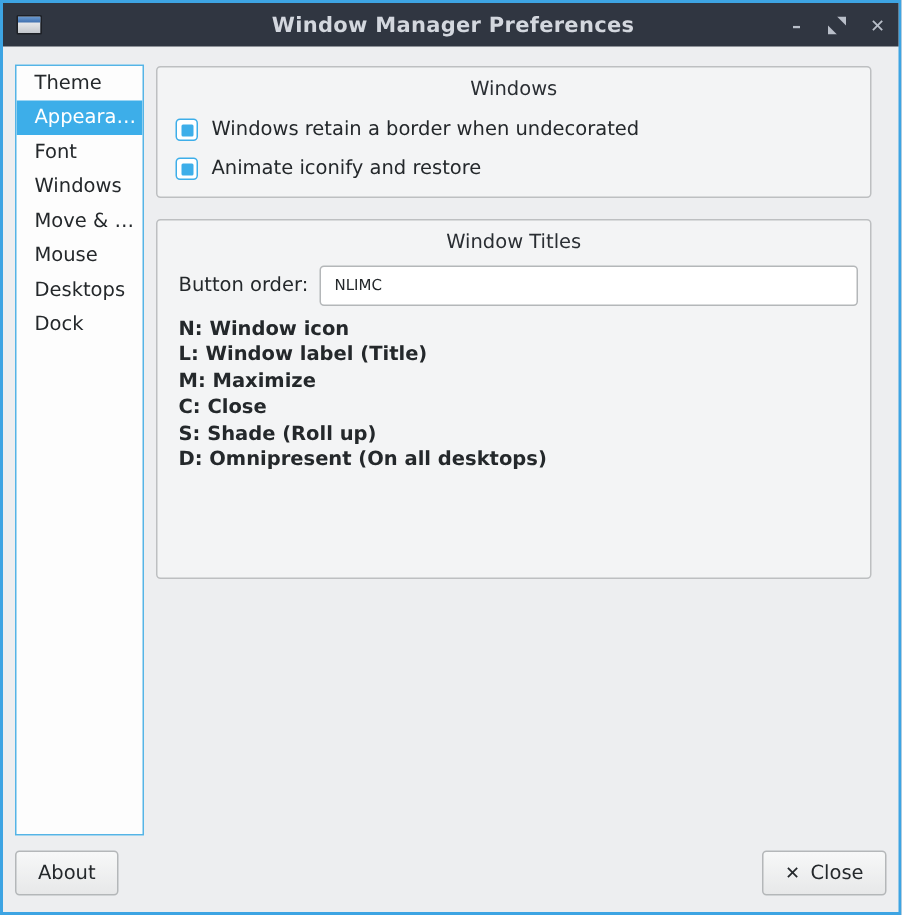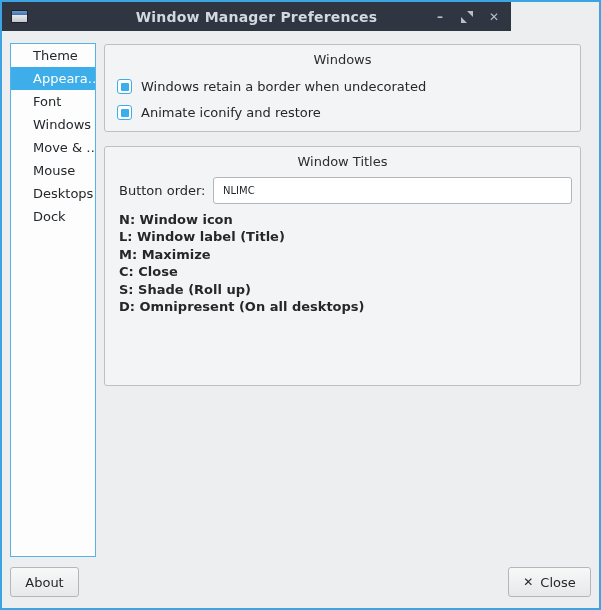--- a/index.html
+++ b/index.html
@@ -5,21 +5,21 @@
   html,body{margin:0;padding:0;background:#c9ccd1;}
   *{box-sizing:border-box;}
   .window{
     position:relative;width:601px;height:610px;
     border:2px solid #3da4e3;background:#edeef0;
     font-family:"DejaVu Sans","Liberation Sans",sans-serif;
     font-size:13px;color:#24282b;overflow:hidden;
   }
   
   .titlebar{
-    position:absolute;left:0;top:0;width:509px;height:29px;
+    position:absolute;left:0;top:0;width:600px;height:29px;
     background:#303641;display:flex;align-items:center;
   }
   .app-icon{
     position:absolute;left:9px;top:8px;width:17px;height:13px;
     border:1px solid #1d2026;border-radius:1px;
     background:linear-gradient(#fafbfc, #c3c7cd);overflow:hidden;
   }
   .app-icon::before{
     content:'';position:absolute;left:0;top:0;right:0;height:4px;
     background:linear-gradient(#6b9bd2,#3f6fae);
@@ -35,21 +35,21 @@
     width:18px;height:18px;display:flex;align-items:center;justify-content:center;
     color:#b9bfc9;font-size:12px;font-weight:bold;cursor:default;
   }
   .max-svg{display:block;}
   
   .sidebar{
     position:absolute;left:8px;top:41px;width:86px;height:514px;
     background:#fdfdfd;border:1px solid #55b4e6;overflow:hidden;
   }
   .side-item{
-    height:23px;line-height:23px;padding-left:22px;
+    height:23px;line-height:23px;padding-left:12px;
     white-space:nowrap;overflow:hidden;color:#24282b;
   }
   .side-item.selected{background:#3daee9;color:#ffffff;}
   
   .groupbox{
     position:absolute;left:102px;width:477px;
     background:#f3f4f5;border:1px solid #bdbfc1;border-radius:3px;
   }
   .group-title{
     text-align:center;margin-top:7px;color:#2a2e33;

